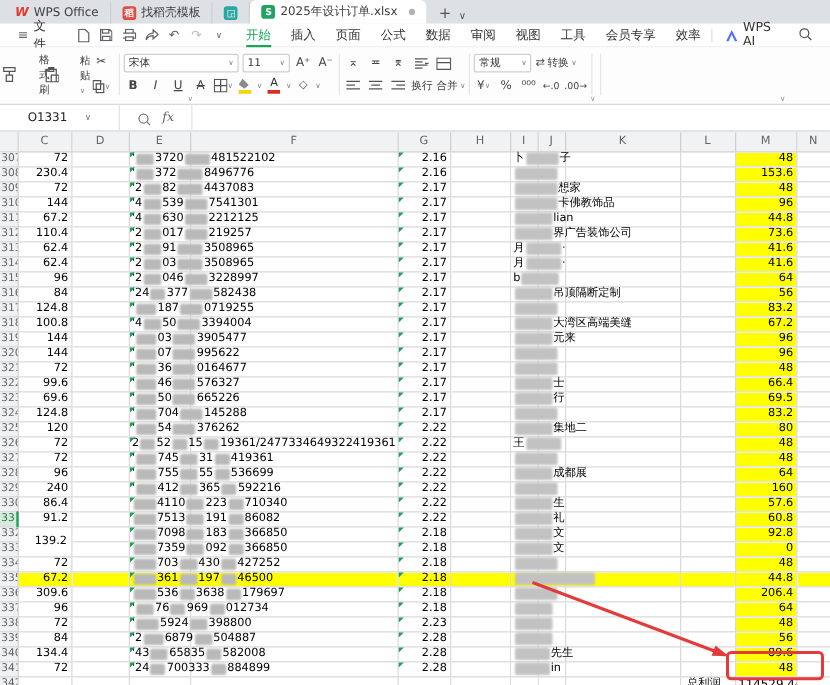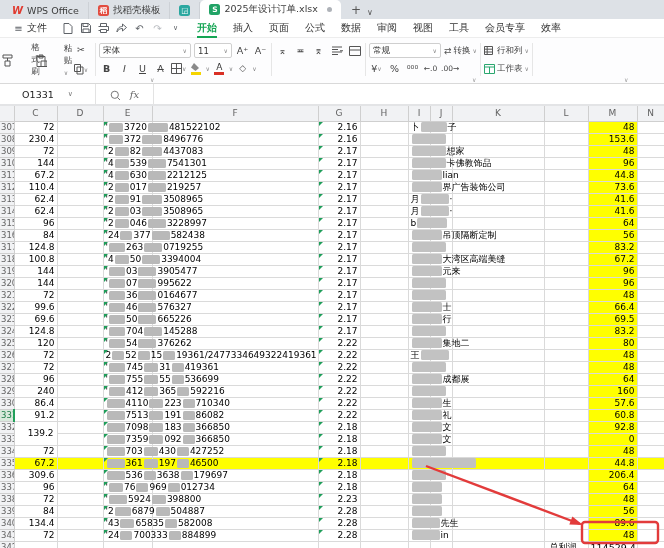--- a/index.html
+++ b/index.html
@@ -17,21 +17,21 @@
   .tabdot{width:5px;height:5px;border-radius:50%;background:#aeb2b8;margin-left:5px}
   .tab-plus{font-size:12px;color:#555;padding:0 6px 2px 10px}
   .tab-caret{font-size:8px;color:#555;padding:0 6px 2px 0}
 
   
   .menubar{height:19px;background:#fff;display:flex;align-items:center;font-size:10px;color:#333;padding:0 6px;border-bottom:1px solid #ededed}
   .mfile{display:flex;align-items:center;gap:3px;padding:0 7px}
   .qicons{display:flex;align-items:center;gap:7px;padding:0 8px;color:#5f6368}
   .qico{width:11px;height:11px;display:inline-flex;align-items:center;justify-content:center;font-size:10px;color:#5f6368}
   .menuitem{padding:0 8px;height:19px;display:flex;align-items:center;position:relative;white-space:nowrap}
-  .menuitem.active{color:var(--wps-green);font-weight:bold}
+  .menuitem.active{color:var(--wps-green);font-weight:normal}
   .menuitem.active:after{content:"";position:absolute;left:8px;right:8px;bottom:0;height:2px;background:var(--wps-green)}
   .mright{margin-left:auto;display:flex;align-items:center;gap:10px;padding-right:8px}
   .ai{display:flex;align-items:center;gap:4px;font-size:10px;color:#333}
   .ai-a{width:11px;height:11px}
   .vsep-s{width:1px;height:11px;background:#e0e0e0}
 
   
   .toolbar{height:46px;background:#fdfdfe;border-bottom:1px solid #d9d9d9;display:flex;align-items:stretch;padding:2px 2px 4px 4px;position:relative;font-size:8.5px;color:#404040}
   .tgsep{width:1px;background:#e6e6e6;margin:3px 3px}
   .bigbtn{width:33px;display:flex;flex-direction:row;align-items:center;justify-content:center;gap:17px}
@@ -139,20 +139,39 @@
   <div class="menuitem active">开始</div>
   <div class="menuitem">插入</div>
   <div class="menuitem">页面</div>
   <div class="menuitem">公式</div>
   <div class="menuitem">数据</div>
   <div class="menuitem">审阅</div>
   <div class="menuitem">视图</div>
   <div class="menuitem">工具</div>
   <div class="menuitem">会员专享</div>
   <div class="menuitem">效率</div>
+  <div class="mright">
+    <span class="vsep-s"></span>
+    <span class="ai">
+      <svg class="ai-a" viewBox="0 0 12 12">
+          <defs>
+            <linearGradient id="gA" x1="0" y1="0" x2="1" y2="1">
+              <stop offset="0" stop-color="#7b5cff"></stop>
+              <stop offset="1" stop-color="#2f7cf6"></stop>
+            </linearGradient>
+          </defs>
+          <path d="M6 1 L11 11 H8.8 L6 5 L3.2 11 H1 Z" fill="url(#gA)"></path>
+        </svg>
+      <span>WPS AI</span>
+    </span>
+    <span><svg class="icn" width="11" height="11" viewBox="0 0 11 11">
+          <circle cx="4.5" cy="4.5" r="3.5" fill="none" stroke="#555"></circle>
+          <path d="M7.2 7.2 L10 10" stroke="#555"></path>
+        </svg></span>
+  </div>
 </div>
 
 <div class="toolbar">
   <div class="bigbtn">
     <span class="bi"><svg class="icn" width="13" height="13" viewBox="0 0 13 13">
           <path d="M2 1h9v3H2z M6.5 4v3 M4 7h5v5H4z" fill="none" stroke="#555"></path>
         </svg></span>
     <span>格式刷</span>
   </div>
   <div class="bigbtn">
@@ -233,26 +252,50 @@
           <svg class="icn" width="12" height="10" viewBox="0 0 12 10">
             <path d="M1 1h10 M1 3.5h6 M1 6h10 M1 8.5h6 M9 4.75h3" fill="none" stroke="#555"></path>
           </svg>
         </span>
       <span class="ibtn">
           <svg class="icn" width="12" height="10" viewBox="0 0 12 10">
             <path d="M.5 .5h11v9H.5z M.5 4h11" fill="none" stroke="#555"></path>
           </svg>
         </span>
     </div>
+    <div class="trow">
+      <span class="ibtn">
+          <svg class="icn" width="11" height="9" viewBox="0 0 11 9">
+            <path d="M0 1h11 M0 4h7 M0 7h11" stroke="#555"></path>
+          </svg>
+        </span>
+      <span class="ibtn">
+          <svg class="icn" width="11" height="9" viewBox="0 0 11 9">
+            <path d="M0 1h11 M2 4h7 M0 7h11" stroke="#555"></path>
+          </svg>
+        </span>
+      <span class="ibtn">
+          <svg class="icn" width="11" height="9" viewBox="0 0 11 9">
+            <path d="M0 1h11 M4 4h7 M0 7h11" stroke="#555"></path>
+          </svg>
+        </span>
+      <span class="lblbtn">
+          <span>换行</span>
+        </span>
+      <span class="lblbtn">
+          <span>合并</span>
+          <span class="car">∨</span>
+        </span>
+    </div>
   </div>
   <div class="tgsep"></div>
 
   <div class="rows2">
     <div class="trow">
-      <span class="selbox" style="width:72px">
+      <span class="selbox" style="width:46px">
           <span>常规</span>
           <span class="car">∨</span>
         </span>
       <span class="lblbtn">
           <span style="font-size:9px;color:#555">⇄</span>
           <span>转换</span>
           <span class="car">∨</span>
         </span>
     </div>
     <div class="trow">
@@ -261,40 +304,20 @@
           <span style="font-size:6px;color:#888"> ∨</span>
         </span>
       <span class="ibtn">%</span>
       <span class="ibtn">⁰⁰⁰</span>
       <span class="ibtn" style="font-size:7.5px">←.0</span>
       <span class="ibtn" style="font-size:7.5px">.00→</span>
     </div>
   </div>
   <div class="tgsep"></div>
 
-  <div class="rows2">
-    <div class="trow">
-      <span class="lblbtn">
-          <svg class="icn" width="11" height="10" viewBox="0 0 11 10">
-            <path d="M.5 .5h8v8h-8z M.5 3.2h8 M.5 6h8 M3.2 .5v8" fill="none" stroke="#555"></path>
-          </svg>
-          <span>行和列</span>
-          <span class="car">∨</span>
-        </span>
-    </div>
-    <div class="trow">
-      <span class="lblbtn">
-          <svg class="icn" width="11" height="10" viewBox="0 0 11 10">
-            <path d="M.5 .5h10v9H.5z M.5 3h10 M5.5 3v6.5" fill="none" stroke="#2aa76f"></path>
-          </svg>
-          <span>工作表</span>
-          <span class="car">∨</span>
-        </span>
-    </div>
-  </div>
   <div class="tgsep"></div>
 
 
   <span class="gexp" style="left:150px">∨</span>
   <span class="gexp" style="left:472px">∨</span>
   <span class="gexp" style="left:624px">∨</span>
 </div>
 
 <div class="fbar">
   <div class="namebox">
@@ -640,21 +663,21 @@
         </tr>
         <tr>
           <th class="rh">317</th>
           <td class="num">124.8</td>
           <td></td>
           <td class="ecell">
             <i class="tri"></i>
             <div class="ph">
               <span>'</span>
               <span class="blur" style="width:16px"></span>
-              <span>263</span>
+              <span>187</span>
               <span class="blur" style="width:18px"></span>
               <span>0719255</span>
             </div>
           </td>
           <td></td>
           <td class="num gcell"><i class="tri"></i>2.17</td>
           <td></td>
           <td class="icell">
             <div class="nm">
               <span class="blur" style="width:34px"></span>

